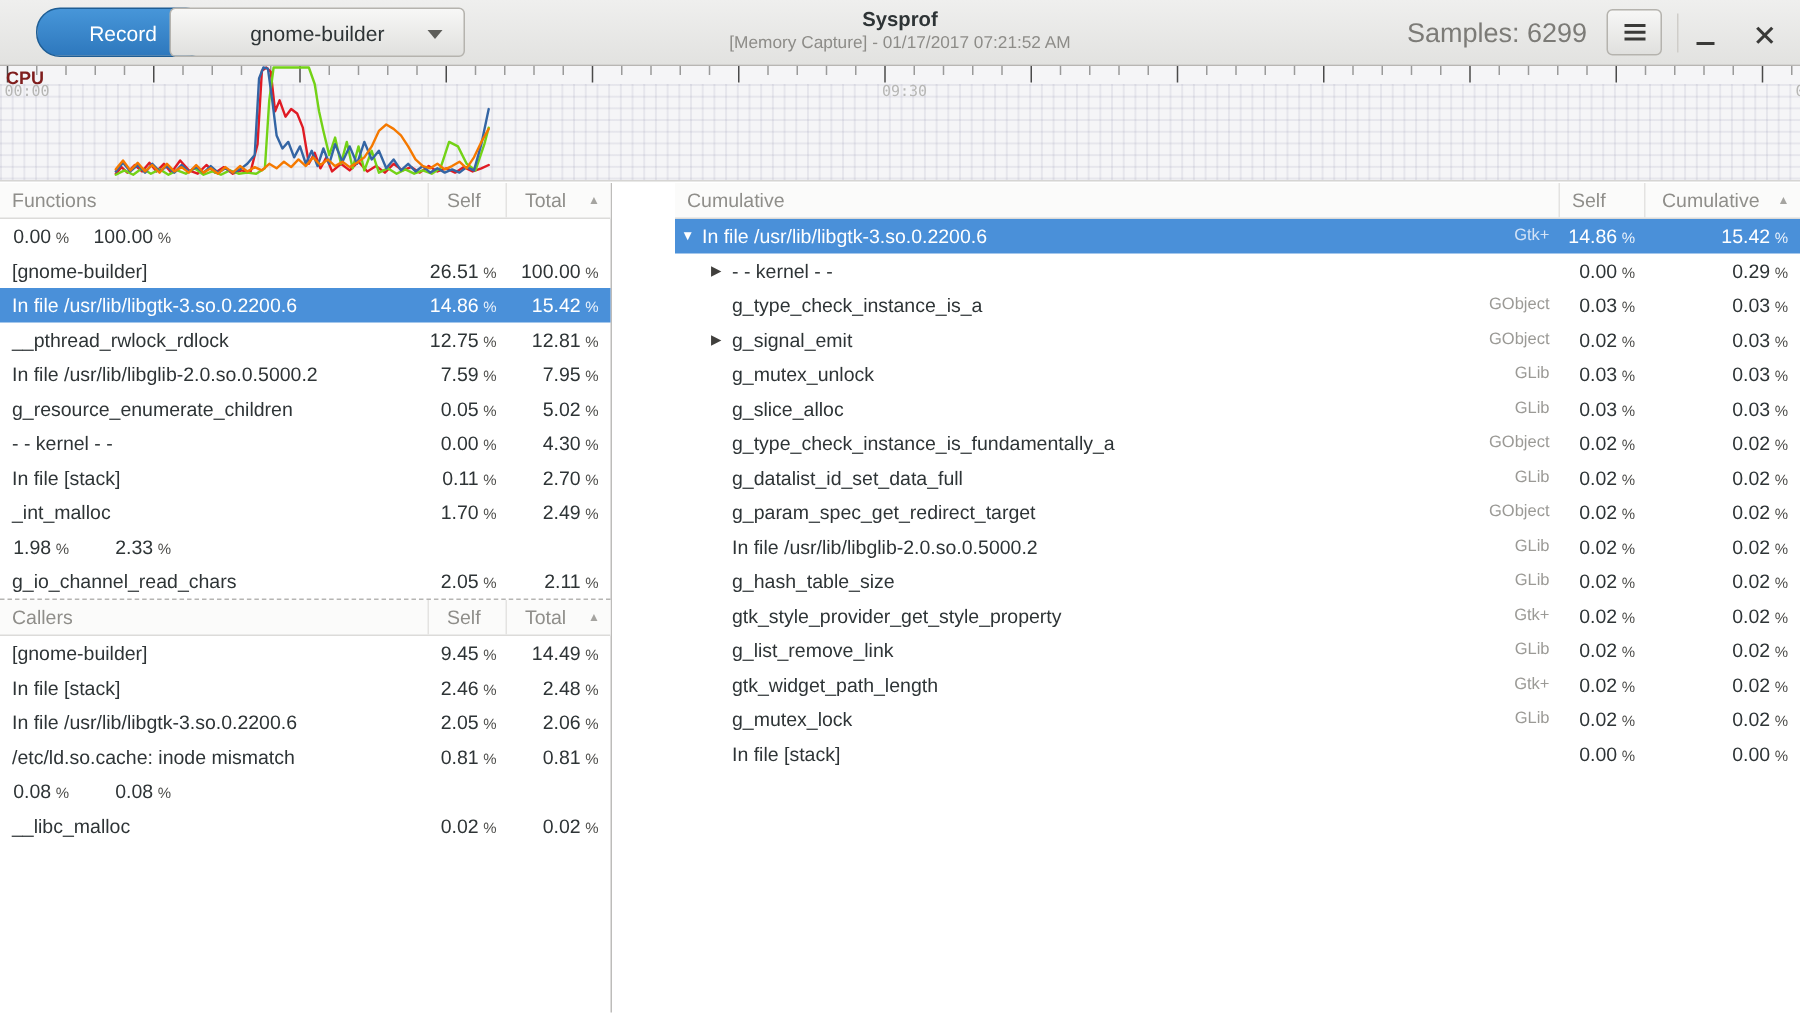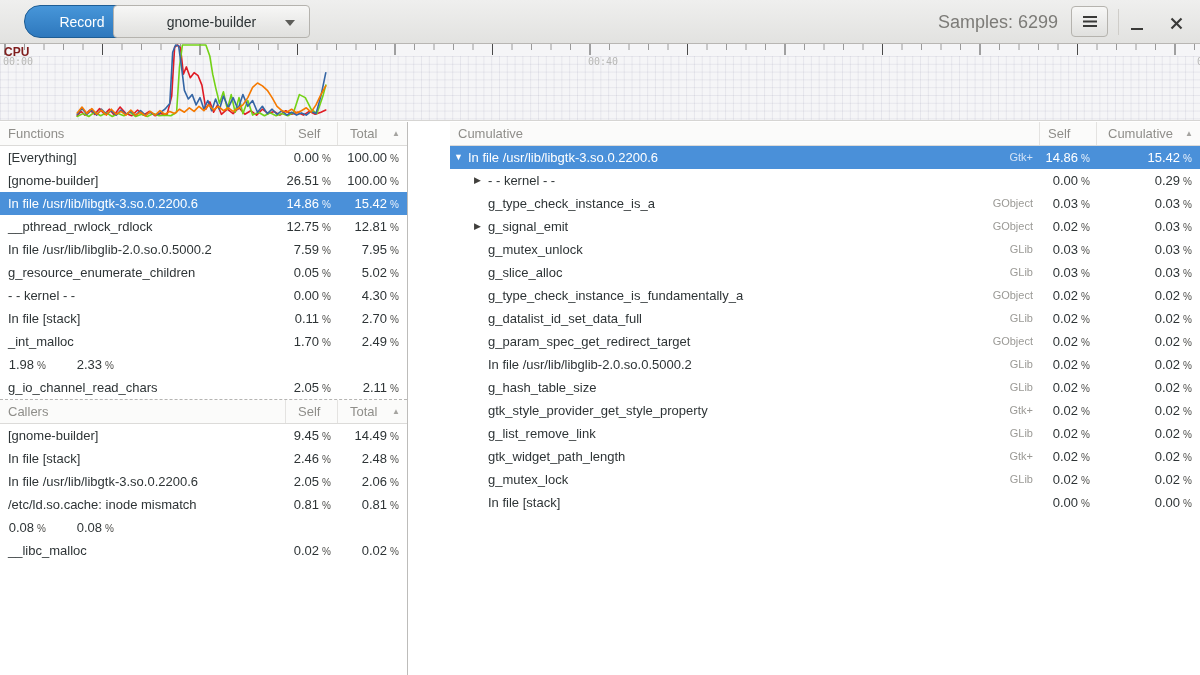--- a/index.html
+++ b/index.html
@@ -87,20 +87,24 @@
   .sel .badge { color:#d3e3f7; }
 </style>
 </head>
 <body>
 
 <div class="headerbar">
   <button class="btn-record">Record</button>
   <div class="dropdown">
     <span>gnome-builder</span>
     <span class="caret"></span>
+  </div>
+  <div class="title-box">
+    <div class="t">Sysprof</div>
+    <div class="st">[Memory Capture] - 01/17/2017 07:21:52 AM</div>
   </div>
   <div class="samples">Samples: 6299</div>
   <button class="btn-menu">
     <svg width="16" height="13">
       <rect x="1" y="1" width="14" height="2" fill="#3a3a38"></rect>
       <rect x="1" y="5.5" width="14" height="2" fill="#3a3a38"></rect>
       <rect x="1" y="10" width="14" height="2" fill="#3a3a38"></rect>
     </svg>
   </button>
   <div class="hsep"></div>
@@ -180,36 +184,35 @@
       <line x1="1155.5" x2="1155.5" y1="0" y2="6" stroke="#9a9a9a" stroke-width="1"></line>
       <line x1="1175" x2="1175" y1="0" y2="11" stroke="#4a4a4a" stroke-width="1"></line>
       <line x1="1194.5" x2="1194.5" y1="0" y2="6" stroke="#9a9a9a" stroke-width="1"></line>
       <polyline points="77.2,71.8 81.0,67.4 84.9,71.1 89.8,66.0 94.7,70.3 99.6,64.5 104.4,70.3 109.3,65.2 114.2,71.1 120.1,63.0 125.9,69.6 131.8,71.8 137.6,66.0 143.4,71.1 149.3,67.4 155.2,71.8 161.0,69.6 166.9,71.1 171.7,52.1 174.6,3.2 177.6,1.0 180.5,3.9 183.4,30.2 186.4,22.9 190.3,33.8 194.1,28.7 198.1,31.7 201.9,41.1 205.9,65.2 209.8,57.9 213.6,68.2 217.6,60.9 221.4,70.3 227.3,65.2 233.1,69.6 239.0,63.8 244.9,70.3 250.7,66.7 256.6,71.1 262.4,65.2 268.3,69.6 274.1,67.4 279.9,71.1 285.8,66.7 291.6,70.3 297.5,68.2 303.4,71.1 309.2,67.4 315.1,70.3 320.9,68.2 325.8,66.0" fill="none" stroke="#e01b24" stroke-width="1.6" stroke-linejoin="round" stroke-linecap="round"></polyline>
       <polyline points="77.2,72.5 83.0,69.6 88.8,72.5 94.7,68.2 100.6,71.8 106.4,68.9 112.3,72.5 118.1,69.6 123.9,71.8 129.8,68.2 135.7,72.5 141.5,70.3 147.3,72.5 153.2,69.6 159.1,71.8 164.9,71.1 170.8,71.8 176.6,68.2 179.5,22.9 182.4,1.0 205.9,1.0 209.8,12.0 212.7,30.2 215.6,43.3 219.5,59.4 223.4,47.7 227.3,65.2 231.2,50.6 235.1,68.2 239.0,53.6 242.9,69.6 247.8,56.5 252.6,71.1 258.5,68.2 264.4,71.8 270.2,68.9 276.1,71.8 281.9,69.6 287.8,71.8 293.6,68.2 299.4,50.6 305.3,53.6 311.1,65.2 317.0,69.6 322.9,52.1 325.8,41.1" fill="none" stroke="#73d216" stroke-width="1.6" stroke-linejoin="round" stroke-linecap="round"></polyline>
       <polyline points="77.2,70.3 82.0,64.5 86.9,70.3 91.8,66.0 96.7,71.1 101.5,65.2 106.4,70.3 111.3,66.7 116.2,71.1 121.0,66.0 125.9,70.3 130.8,67.4 135.7,71.1 140.5,66.7 145.4,71.1 150.3,68.2 155.2,71.1 160.0,68.9 164.9,65.2 169.8,59.4 172.7,8.3 175.6,1.0 178.6,1.7 181.5,22.9 184.4,46.3 188.3,55.0 192.2,50.6 196.1,60.9 200.0,53.6 203.9,65.2 207.8,56.5 211.7,66.7 215.6,55.0 219.5,65.2 223.4,52.1 228.3,63.8 233.1,53.6 238.0,65.2 242.9,50.6 247.8,62.3 252.6,56.5 257.5,68.2 262.4,62.3 267.3,69.6 272.1,65.2 277.0,70.3 281.9,66.7 286.8,71.1 291.6,68.2 296.5,71.1 301.4,68.9 306.3,71.1 311.1,67.4 316.0,69.6 320.9,52.1 325.8,28.7" fill="none" stroke="#3465a4" stroke-width="1.6" stroke-linejoin="round" stroke-linecap="round"></polyline>
       <polyline points="77.2,68.9 82.0,63.0 86.9,69.6 91.8,64.5 96.7,70.3 101.5,66.0 106.4,71.1 111.3,65.2 116.2,70.3 121.0,67.4 125.9,71.1 130.8,66.0 135.7,71.1 140.5,68.2 145.4,71.8 150.3,67.4 155.2,71.1 160.0,66.7 164.9,70.3 169.8,67.4 174.6,69.6 179.5,65.2 184.4,68.2 189.3,63.8 194.1,67.4 199.0,62.3 203.9,66.7 208.8,60.9 213.6,66.0 218.5,62.3 223.4,66.7 228.3,63.8 233.1,67.4 238.0,64.5 242.9,60.9 247.8,53.6 252.6,43.3 257.5,39.0 262.4,41.9 267.3,46.3 272.1,53.6 277.0,62.3 281.9,66.7 286.8,68.2 291.6,65.2 296.5,68.9 301.4,66.7 306.3,63.8 311.1,68.2 316.0,60.9 320.9,50.6 325.8,41.9" fill="none" stroke="#f57900" stroke-width="1.6" stroke-linejoin="round" stroke-linecap="round"></polyline>
     </svg>
   <div class="cpu-label">CPU</div>
   <div class="time-label" style="left:3px">00:00</div>
-  <div class="time-label" style="left:588px">00:40</div>
+  <div class="time-label" style="left:588px">09:30</div>
   <div class="time-label" style="left:1197px">01:00</div>
 </div>
 
 <div class="panel-left">
   <div class="thead">
     <div class="h-name">Functions</div>
     <div class="h-self">Self</div>
     <div class="h-total">
       <span>Total</span>
       <span class="sort-arrow">▲</span>
     </div>
   </div>
   <div id="functions-rows">
       <div class="trow">
-        <span class="cell-name">[Everything]</span>
         <span class="cell-num self">0.00<span class="pct">%</span></span>
         <span class="cell-num total">100.00<span class="pct">%</span></span>
       </div>
       <div class="trow">
         <span class="cell-name">[gnome-builder]</span>
         <span class="cell-num self">26.51<span class="pct">%</span></span>
         <span class="cell-num total">100.00<span class="pct">%</span></span>
       </div>
       <div class="trow sel">
         <span class="cell-name">In file /usr/lib/libgtk-3.so.0.2200.6</span>

